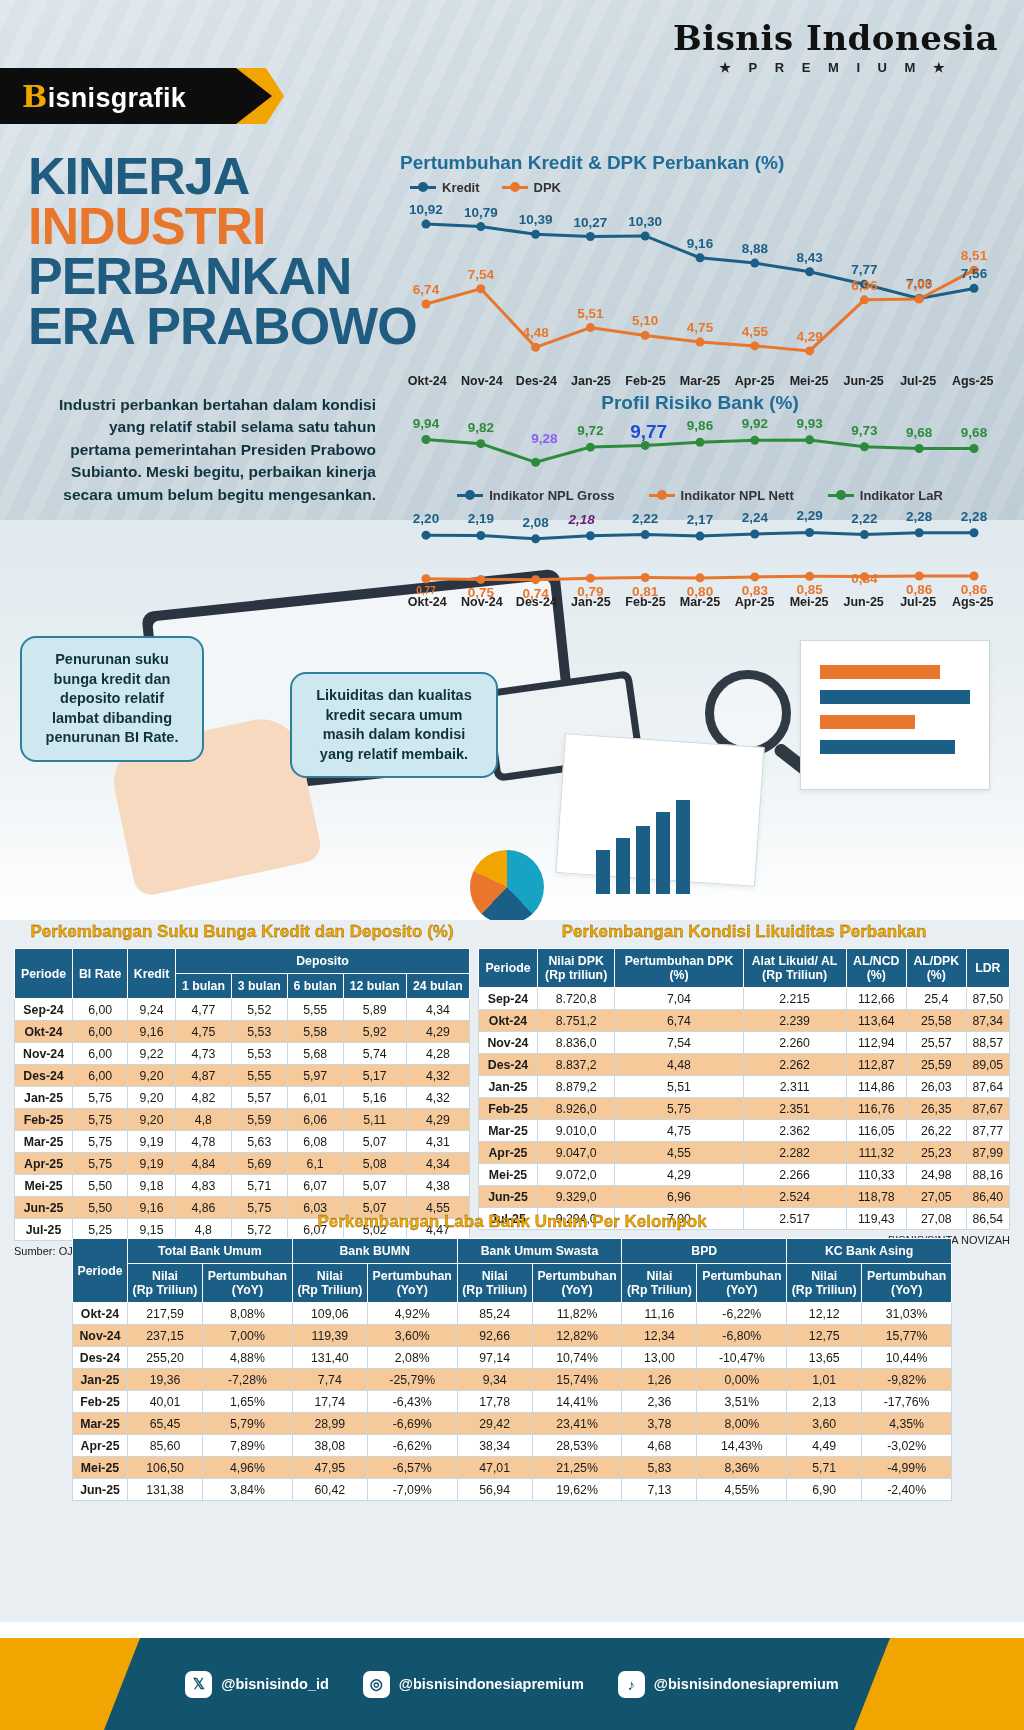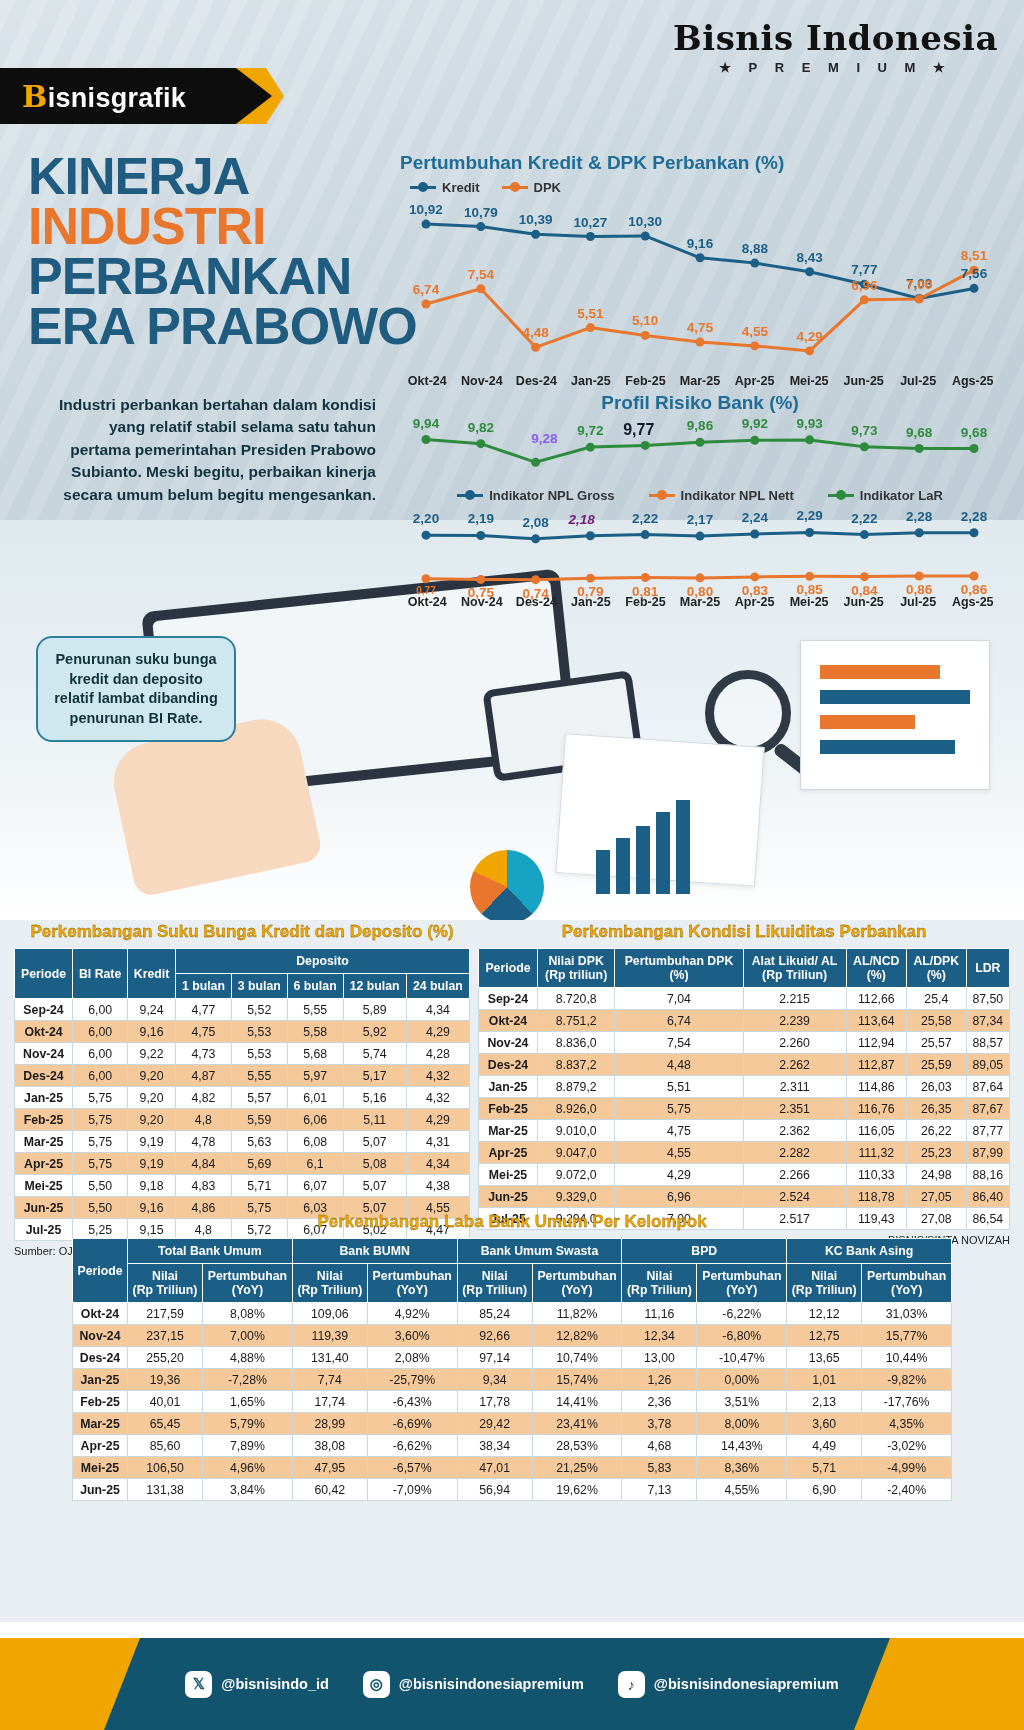--- a/index.html
+++ b/index.html
@@ -270,21 +270,21 @@
   </div>
 
   <div class="panel" style="left:400px; top:392px; width:600px;">
     <h2 style="text-align:center;">Profil Risiko Bank (%)</h2>
     <div style="position:relative;height:60px;">
       <div id="lblL">
           <div class="vlabel" style="position: absolute; left: 4px; top: -4.47273px; width: 44px; text-align: center; font-size: 13.5px; font-weight: bold; color: rgb(46, 139, 61);">9,94</div>
           <div class="vlabel" style="position: absolute; left: 58.8px; top: -0.327273px; width: 44px; text-align: center; font-size: 13.5px; font-weight: bold; color: rgb(46, 139, 61);">9,82</div>
           <div class="vlabel" style="position: absolute; left: 113.6px; top: 11px; width: 44px; text-align: right; font-size: 13.5px; font-weight: bold; color: #8b5cf6;">9,28</div>
           <div class="vlabel" style="position: absolute; left: 168.4px; top: 3.12727px; width: 44px; text-align: center; font-size: 13.5px; font-weight: bold; color: rgb(46, 139, 61);">9,72</div>
-          <div class="vlabel" style="position: absolute; left: 223.2px; top: 1.4px; width: 44px; text-align: left; font-size: 16px; font-weight: bold; color: #0f172a;">9,77</div>
+          <div class="vlabel" style="position: absolute; left: 223.2px; top: 1.4px; width: 44px; text-align: right; font-size: 19px; font-weight: bold; color: #1d4ed8;">9,77</div>
           <div class="vlabel" style="position: absolute; left: 278px; top: -1.70909px; width: 44px; text-align: center; font-size: 13.5px; font-weight: bold; color: rgb(46, 139, 61);">9,86</div>
           <div class="vlabel" style="position: absolute; left: 332.8px; top: -3.78182px; width: 44px; text-align: center; font-size: 13.5px; font-weight: bold; color: rgb(46, 139, 61);">9,92</div>
           <div class="vlabel" style="position: absolute; left: 387.6px; top: -4.12727px; width: 44px; text-align: center; font-size: 13.5px; font-weight: bold; color: rgb(46, 139, 61);">9,93</div>
           <div class="vlabel" style="position: absolute; left: 442.4px; top: 2.78182px; width: 44px; text-align: center; font-size: 13.5px; font-weight: bold; color: rgb(46, 139, 61);">9,73</div>
           <div class="vlabel" style="position: absolute; left: 497.2px; top: 4.50909px; width: 44px; text-align: center; font-size: 13.5px; font-weight: bold; color: rgb(46, 139, 61);">9,68</div>
           <div class="vlabel" style="position: absolute; left: 552px; top: 4.50909px; width: 44px; text-align: center; font-size: 13.5px; font-weight: bold; color: rgb(46, 139, 61);">9,68</div>
         </div>
       <svg width="600" height="60" viewBox="0 0 600 60">
         <polyline id="s3" fill="none" stroke="#2e8b3d" stroke-width="3" points="26.0,19.5 80.8,23.7 135.6,42.3 190.4,27.1 245.2,25.4 300.0,22.3 354.8,20.2 409.6,19.9 464.4,26.8 519.2,28.5 574.0,28.5"></polyline>
           <g id="s3d">
@@ -332,21 +332,21 @@
         </div>
       <div id="lblN">
           <div class="vlabel" style="position: absolute; left: 4px; top: 75.7714px; width: 44px; text-align: center; font-size: 10px; font-weight: bold; color: rgb(232, 118, 44);">0,77</div>
           <div class="vlabel" style="position: absolute; left: 58.8px; top: 76.381px; width: 44px; text-align: center; font-size: 13.5px; font-weight: bold; color: rgb(232, 118, 44);">0,75</div>
           <div class="vlabel" style="position: absolute; left: 113.6px; top: 76.6857px; width: 44px; text-align: center; font-size: 13.5px; font-weight: bold; color: rgb(232, 118, 44);">0,74</div>
           <div class="vlabel" style="position: absolute; left: 168.4px; top: 75.1619px; width: 44px; text-align: center; font-size: 13.5px; font-weight: bold; color: rgb(232, 118, 44);">0,79</div>
           <div class="vlabel" style="position: absolute; left: 223.2px; top: 74.5524px; width: 44px; text-align: center; font-size: 13.5px; font-weight: bold; color: rgb(232, 118, 44);">0,81</div>
           <div class="vlabel" style="position: absolute; left: 278px; top: 74.8571px; width: 44px; text-align: center; font-size: 13.5px; font-weight: bold; color: rgb(232, 118, 44);">0,80</div>
           <div class="vlabel" style="position: absolute; left: 332.8px; top: 73.9429px; width: 44px; text-align: center; font-size: 13.5px; font-weight: bold; color: rgb(232, 118, 44);">0,83</div>
           <div class="vlabel" style="position: absolute; left: 387.6px; top: 73.3333px; width: 44px; text-align: center; font-size: 13.5px; font-weight: bold; color: rgb(232, 118, 44);">0,85</div>
-          <div class="vlabel" style="position: absolute; left: 442.4px; top: 74px; width: 44px; text-align: center; font-size: 13.5px; font-weight: bold; color: rgb(232, 118, 44);">0,84</div>
+          <div class="vlabel" style="position: absolute; left: 442.4px; top: 62px; width: 44px; text-align: center; font-size: 13.5px; font-weight: bold; color: rgb(232, 118, 44);">0,84</div>
           <div class="vlabel" style="position: absolute; left: 497.2px; top: 73.0286px; width: 44px; text-align: center; font-size: 13.5px; font-weight: bold; color: rgb(232, 118, 44);">0,86</div>
           <div class="vlabel" style="position: absolute; left: 552px; top: 73.0286px; width: 44px; text-align: center; font-size: 13.5px; font-weight: bold; color: rgb(232, 118, 44);">0,86</div>
         </div>
       <svg width="600" height="86" viewBox="0 0 600 86">
         <polyline id="s4" fill="none" stroke="#1b5f86" stroke-width="3" points="26.0,26.2 80.8,26.5 135.6,29.8 190.4,26.8 245.2,25.6 300.0,27.1 354.8,25.0 409.6,23.4 464.4,25.6 519.2,23.8 574.0,23.8"></polyline>
           <g id="s4d">
             <circle cx="26" cy="26.19047619047619" r="4.5" fill="#1b5f86"></circle>
             <circle cx="80.8" cy="26.4952380952381" r="4.5" fill="#1b5f86"></circle>
             <circle cx="135.6" cy="29.847619047619048" r="4.5" fill="#1b5f86"></circle>
             <circle cx="190.39999999999998" cy="26.799999999999997" r="4.5" fill="#1b5f86"></circle>
@@ -382,21 +382,22 @@
         <span>Feb-25</span>
         <span>Mar-25</span>
         <span>Apr-25</span>
         <span>Mei-25</span>
         <span>Jun-25</span>
         <span>Jul-25</span>
         <span>Ags-25</span>
       </div>
   </div>
 
-  <div class="callout" style="left:36px;top:636px;width:200px;">Penurunan suku bunga kredit dan deposito relatif lambat dibanding penurunan BI Rate.</div>
+  <div class="callout" style="left:20px;top:636px;width:184px;">Penurunan suku bunga kredit dan deposito relatif lambat dibanding penurunan BI Rate.</div>
+  <div class="callout" style="left:290px;top:672px;width:208px;">Likuiditas dan kualitas kredit secara umum masih dalam kondisi yang relatif membaik.</div>
 
   <div style="position:absolute;left:14px;top:922px;width:456px;z-index:7;">
     <div class="tbl-title">Perkembangan Suku Bunga Kredit dan Deposito (%)</div>
     <table id="t1" style="width:456px;margin-top:6px;">
         <thead>
           <tr>
             <th rowspan="2">Periode</th>
             <th rowspan="2">BI Rate</th>
             <th rowspan="2">Kredit</th>
             <th colspan="5">Deposito</th>

